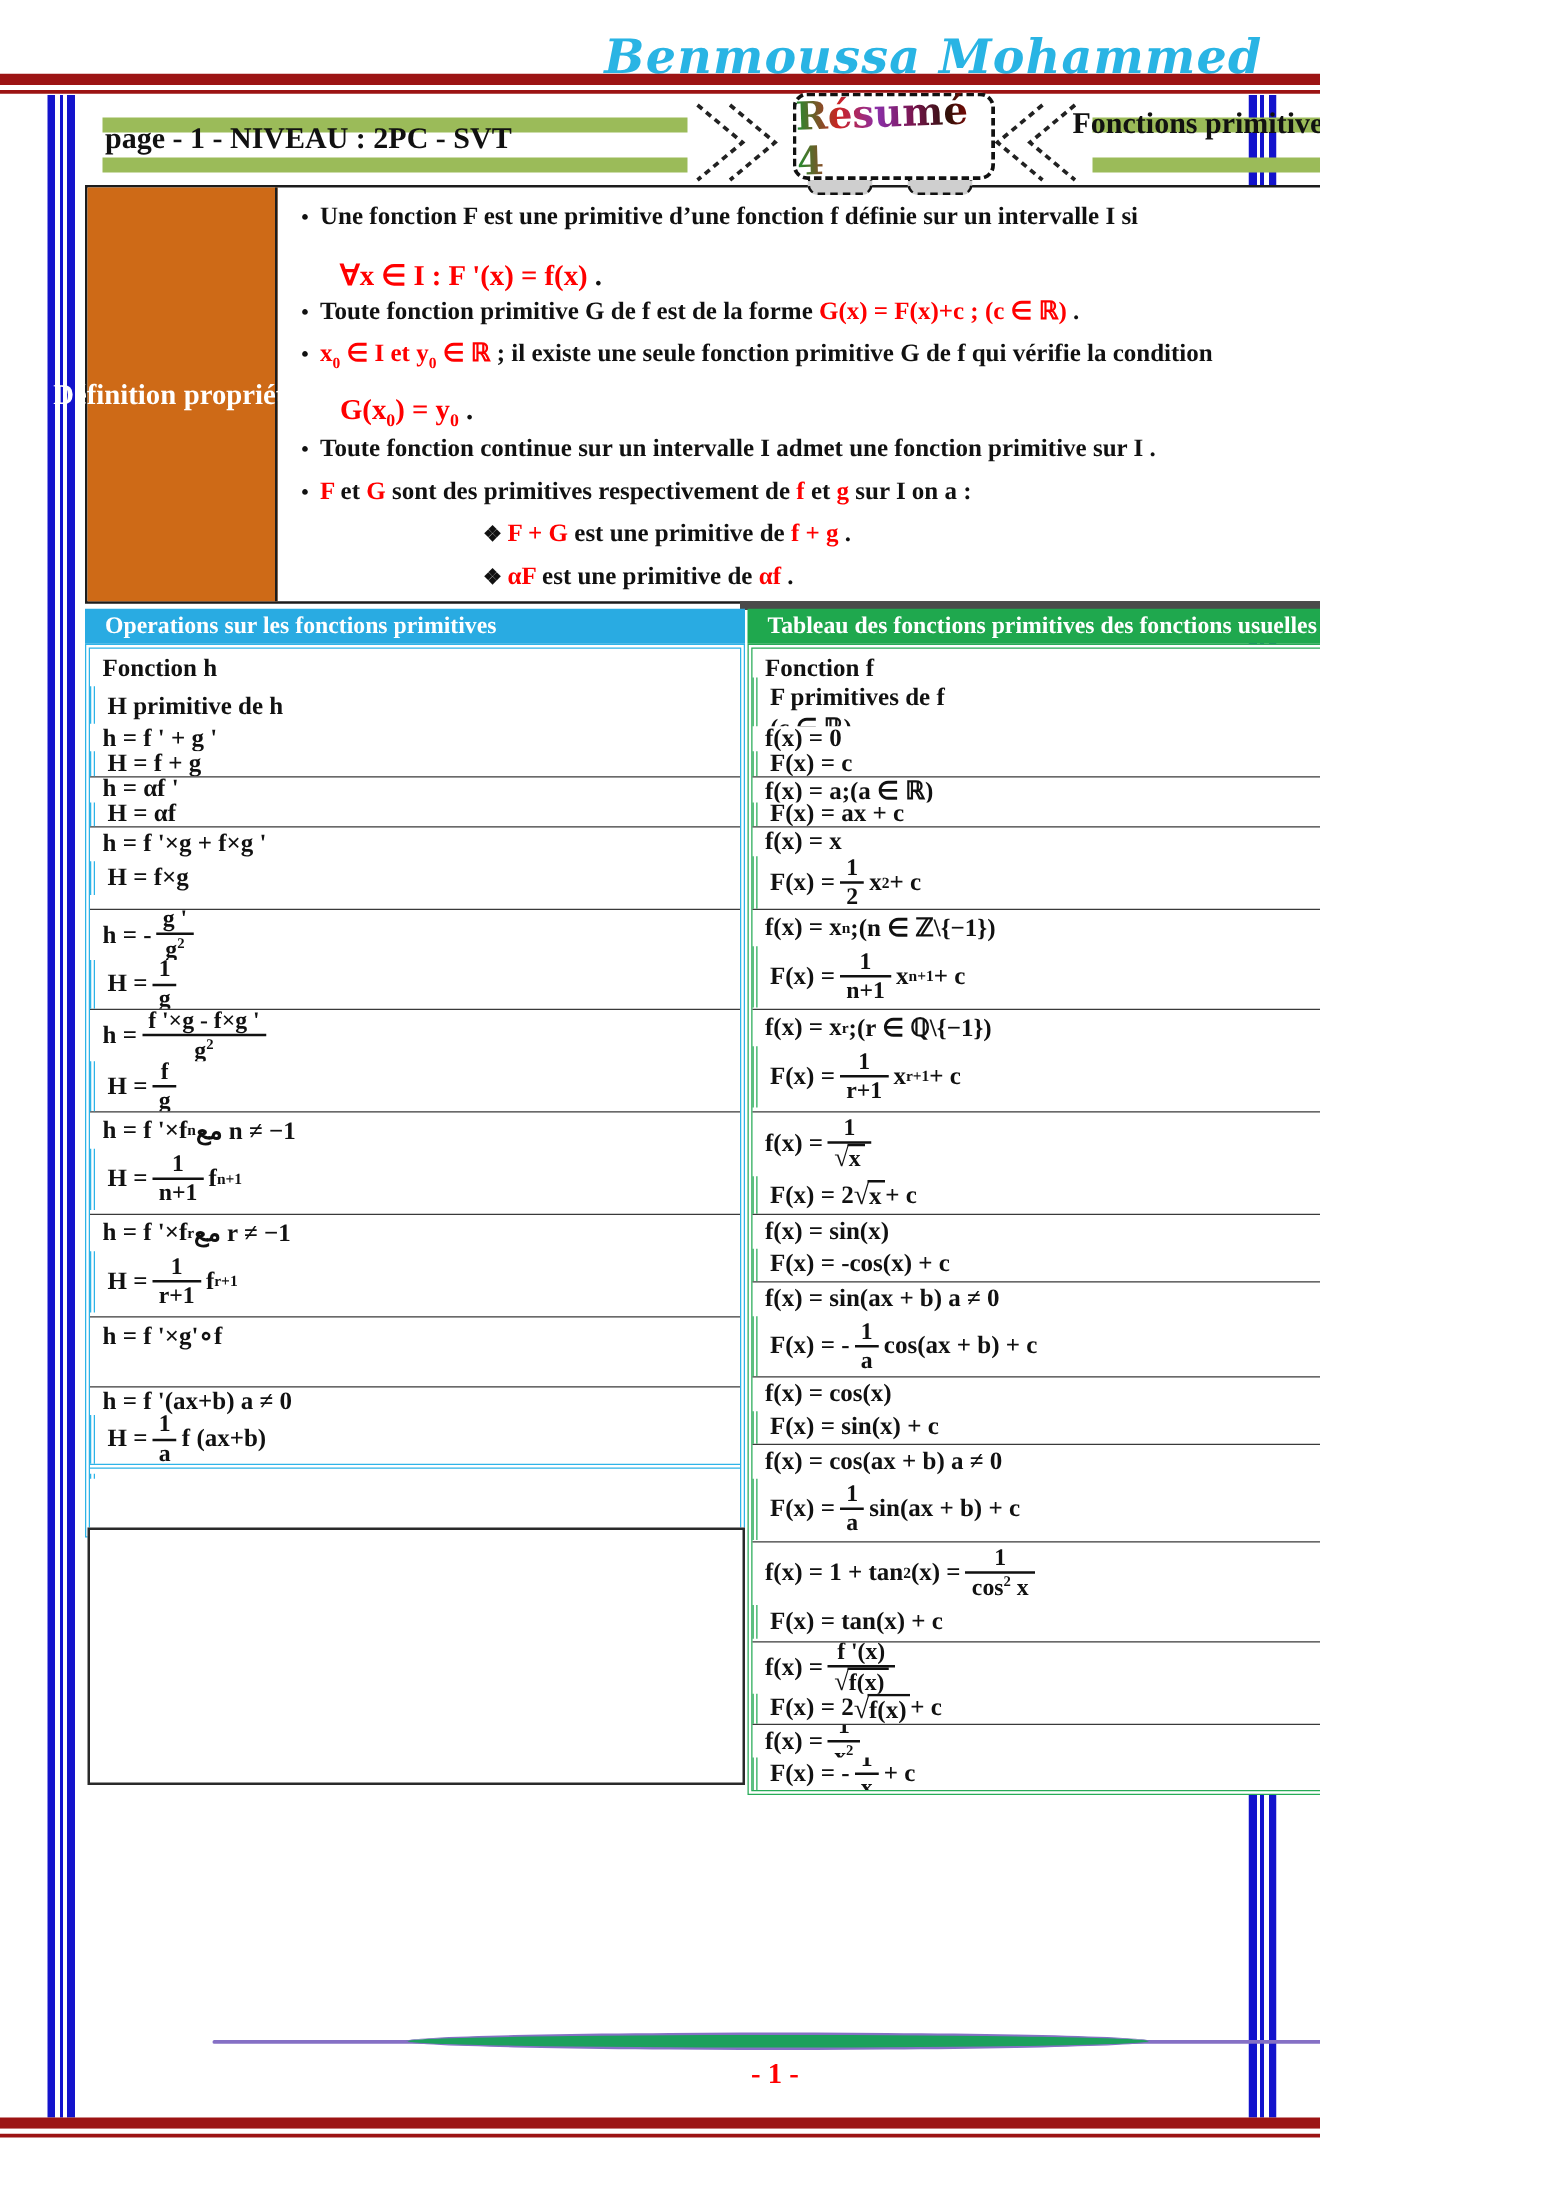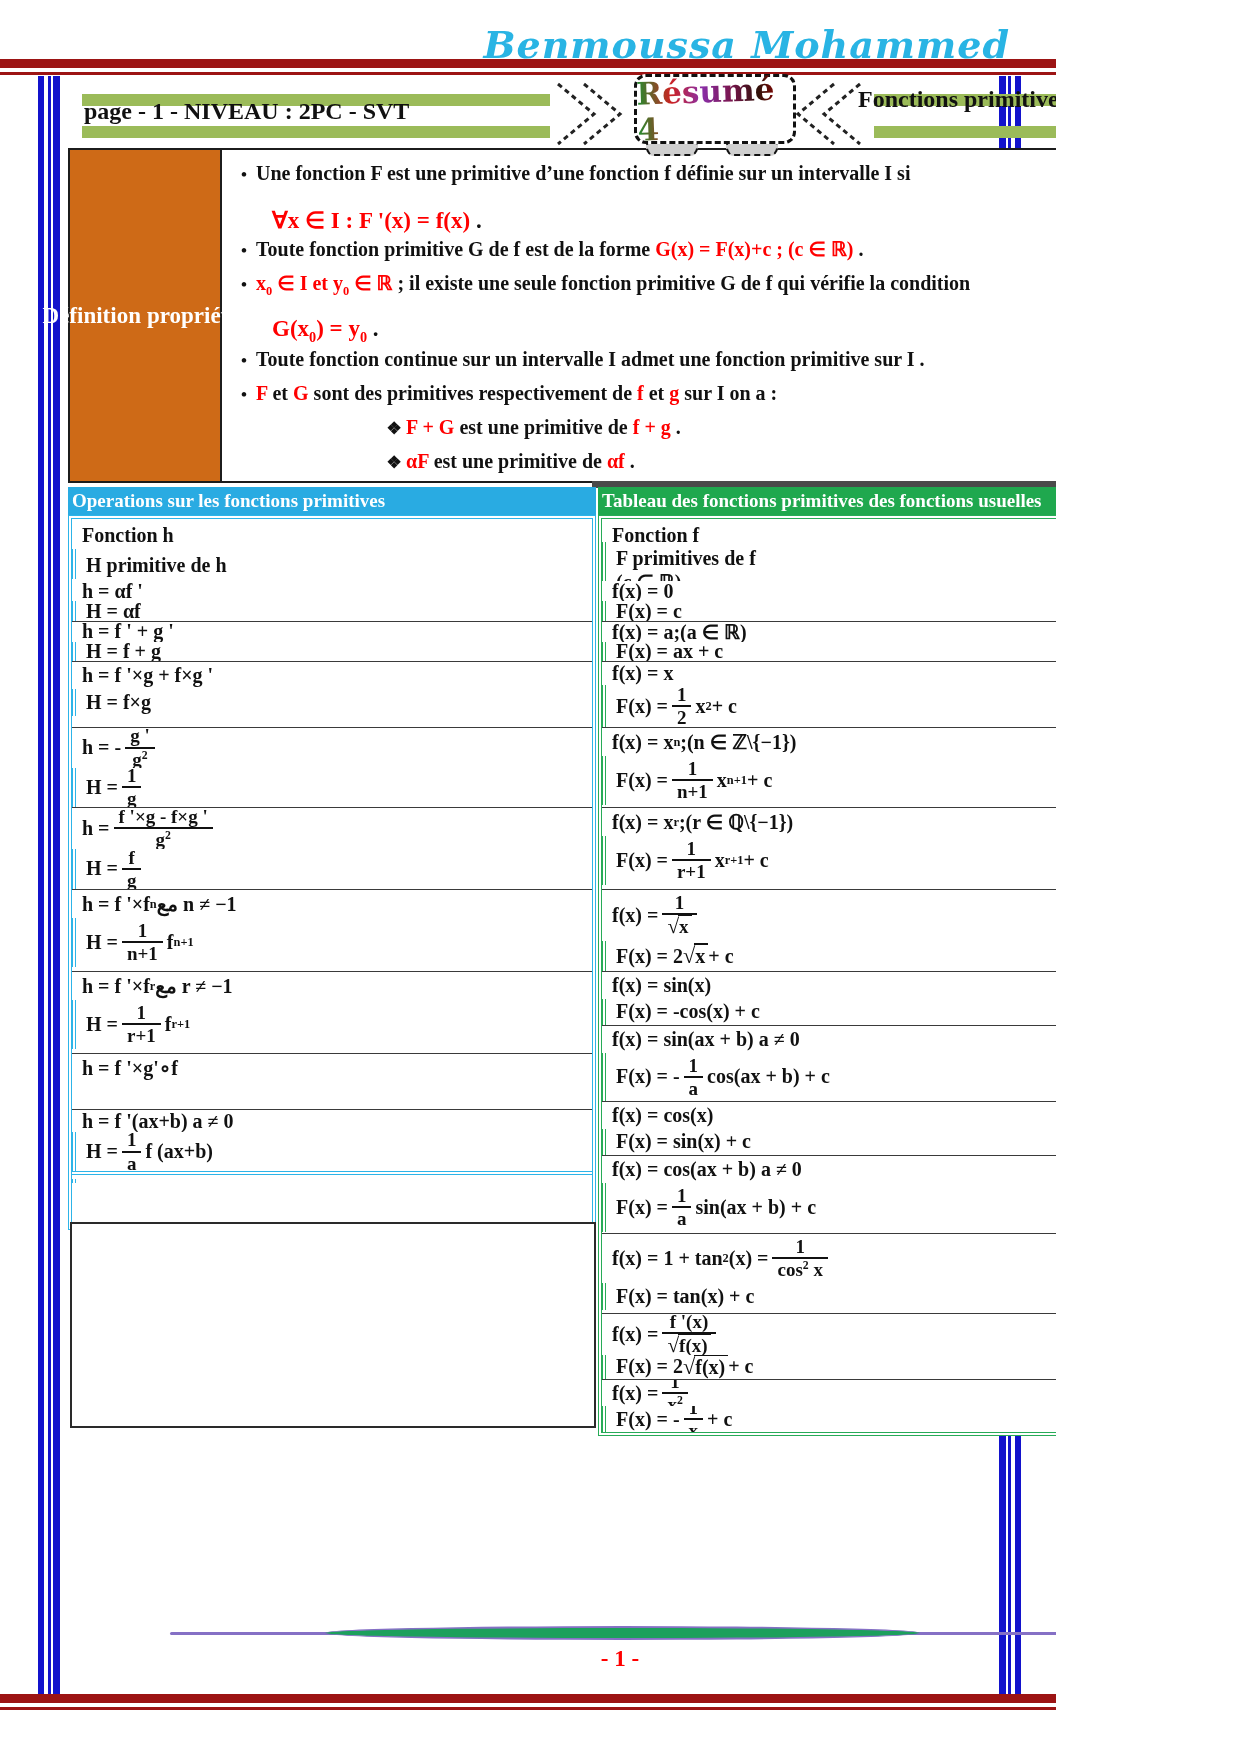--- a/index.html
+++ b/index.html
@@ -62,21 +62,21 @@
   .frac{display:inline-flex;flex-direction:column;text-align:center;vertical-align:middle;
         margin:0 4px;line-height:1.12;font-size:0.95em;}
   .frac .num{border-bottom:2px solid currentColor;padding:0 5px;}
   .frac .den{padding:0 5px;}
   .sqrt{white-space:nowrap;}
   .sqrt .rad{font-size:1.12em;}
   .sqrt .bar{border-top:2px solid currentColor;padding:0 3px 0 1px;margin-left:-1px;}
 
   
   .tbl-title{position:absolute;height:28px;line-height:28px;color:#fff;font-size:19px;
-             padding-left:4px;box-sizing:border-box;z-index:2;}
+             padding-left:16px;box-sizing:border-box;z-index:2;}
   .title-cyan{top:487px;left:68px;width:528px;background:#29abe2;}
   .title-green{top:487px;left:598px;width:574px;background:#1fa84e;}
   .green-shadow{position:absolute;top:481px;left:592px;width:580px;height:7px;background:#4a4a4a;}
   .tbl{position:absolute;box-sizing:border-box;background:#fff;}
   .tbl.ops{top:515px;left:68px;width:528px;border:4px double #2db4e8;}
   .tbl.usual{top:515px;left:598px;width:574px;border:4px double #27ab57;}
   .tr{display:flex;border-top:1px solid #3a3a3a;box-sizing:border-box;flex-direction:column;}
   .tr:first-child{border-top:none;}
   .td{display:flex;align-items:center;padding:2px 4px 2px 10px;box-sizing:border-box;
       overflow:hidden;font-size:20px;}
@@ -189,26 +189,26 @@
   <div class="green-shadow"></div>
   <div class="tbl-title title-green">Tableau des fonctions primitives des fonctions usuelles</div>
 
   <div class="tbl ops">
     <div class="tr colhead">
       <div class="td c1">Fonction h</div>
       <div class="td c2">H primitive de h</div>
     </div>
     <div id="op-rows">
         <div class="tr" style="height: 40px;">
+          <div class="td c1">h = f ' + g '</div>
+          <div class="td c2">H = f + g</div>
+        </div>
+        <div class="tr" style="height: 40px;">
           <div class="td c1">h = αf '</div>
           <div class="td c2">H = αf</div>
-        </div>
-        <div class="tr" style="height: 40px;">
-          <div class="td c1">h = f ' + g '</div>
-          <div class="td c2">H = f + g</div>
         </div>
         <div class="tr" style="height: 66px;">
           <div class="td c1">h = f '×g + f×g '</div>
           <div class="td c2">H = f×g</div>
         </div>
         <div class="tr" style="height: 80px;">
           <div class="td c1">h = - <span class="frac">
               <span class="num">g '</span>
               <span class="den">g<sup>2</sup></span>
             </span></div>

